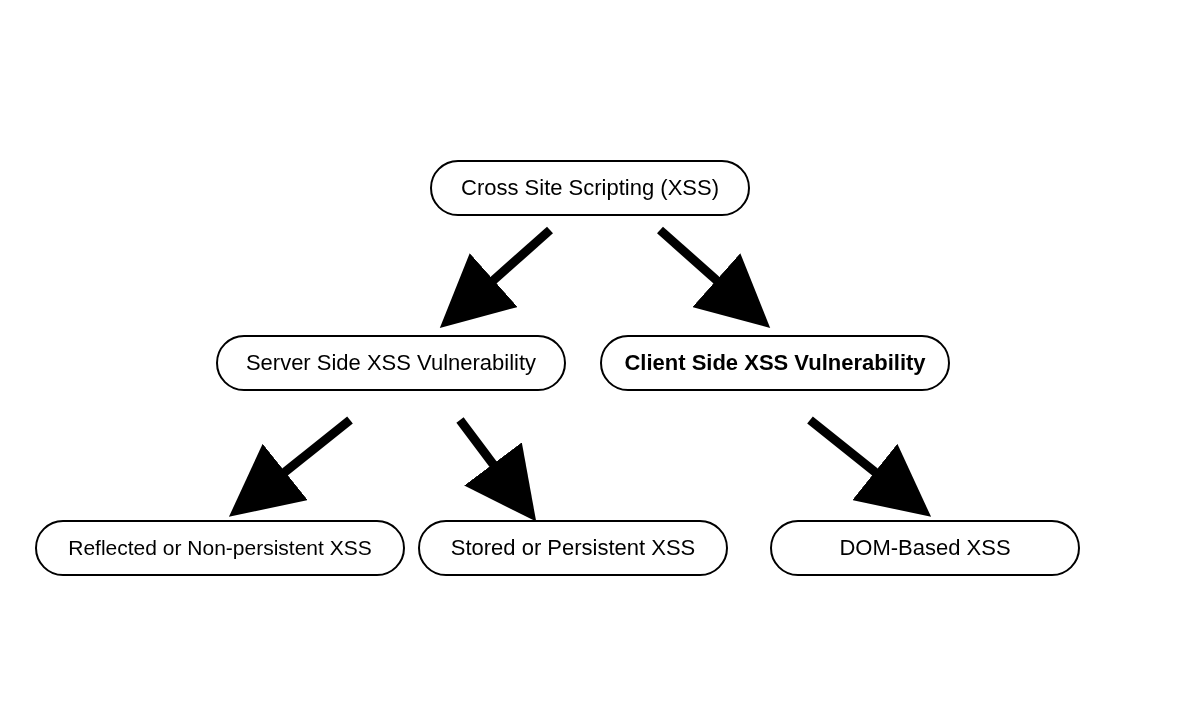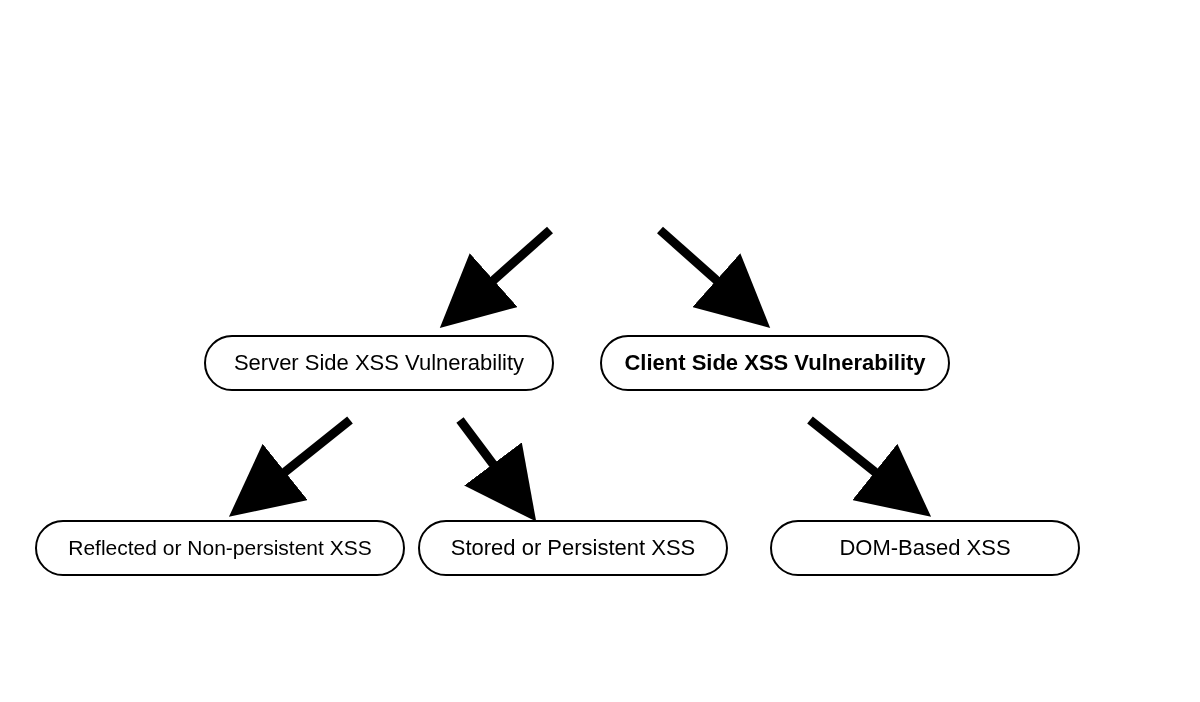--- a/index.html
+++ b/index.html
@@ -55,22 +55,25 @@
 
     <line x1="660" y1="230" x2="750" y2="310" stroke="#000" stroke-width="9" marker-end="url(#arrowhead)"></line>
 
     <line x1="350" y1="420" x2="250" y2="500" stroke="#000" stroke-width="9" marker-end="url(#arrowhead)"></line>
 
     <line x1="460" y1="420" x2="520" y2="500" stroke="#000" stroke-width="9" marker-end="url(#arrowhead)"></line>
 
     <line x1="810" y1="420" x2="910" y2="500" stroke="#000" stroke-width="9" marker-end="url(#arrowhead)"></line>
   </svg>
 
+  <div class="node" style="left:430px; top:160px; width:320px; height:56px;">
+    <span>Cross Site Scripting (XSS)</span>
+  </div>
 
-  <div class="node" style="left:204px; top:335px; width:350px; height:56px;">
+  <div class="node" style="left:216px; top:335px; width:350px; height:56px;">
     <span>Server Side XSS Vulnerability</span>
   </div>
   <div class="node" style="left:600px; top:335px; width:350px; height:56px;font-weight:bold;">
     <span>Client Side XSS Vulnerability</span>
   </div>
 
   <div class="node" style="left:35px; top:520px; width:370px; height:56px; font-size:21px;">
     <span>Reflected or Non-persistent XSS</span>
   </div>
   <div class="node" style="left:418px; top:520px; width:310px; height:56px;">

